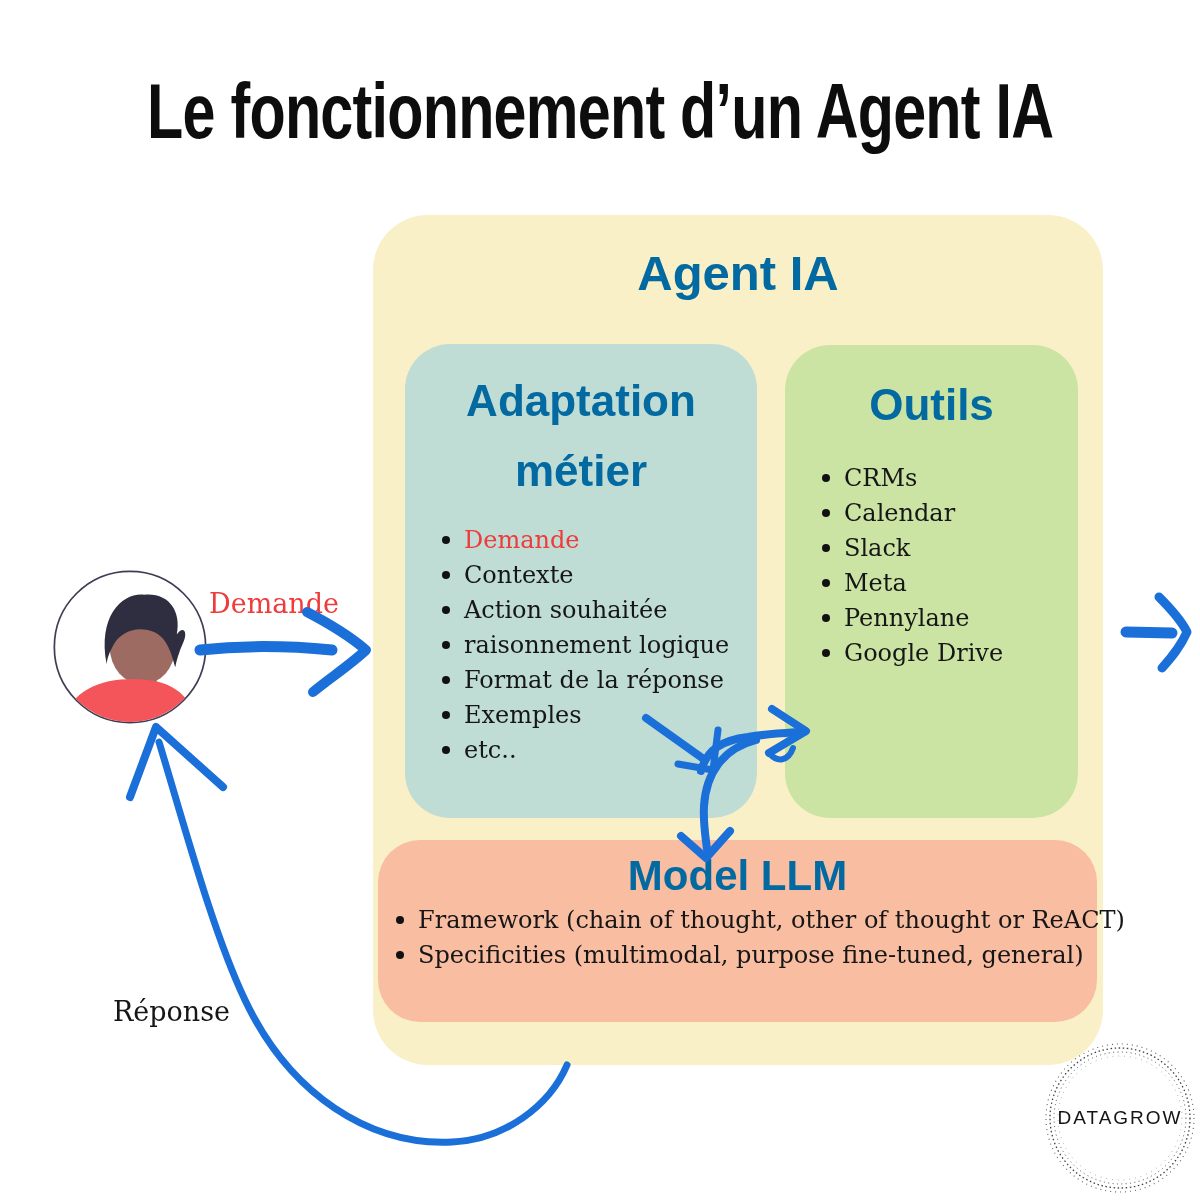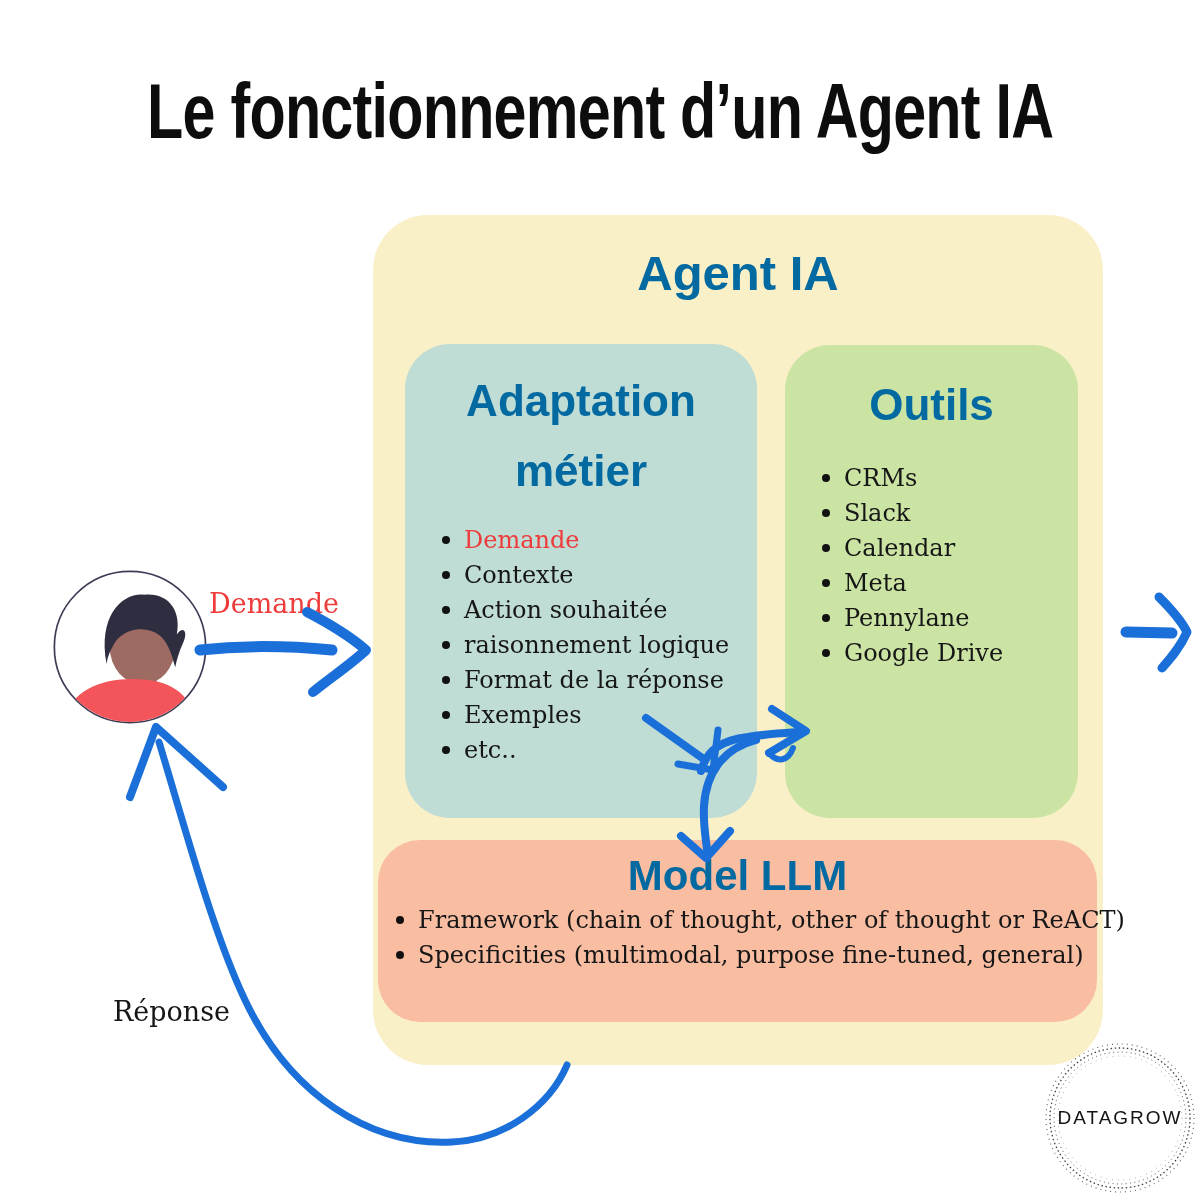--- a/index.html
+++ b/index.html
@@ -114,25 +114,25 @@
   <div class="outils-box">
     <div class="box-heading">Outils</div>
   </div>
   <ul class="slist outils-list">
     <li>
         <span class="dot"></span>
         <span>CRMs</span>
       </li>
     <li>
         <span class="dot"></span>
+        <span>Calendar</span>
+      </li>
+    <li>
+        <span class="dot"></span>
         <span>Slack</span>
-      </li>
-    <li>
-        <span class="dot"></span>
-        <span>Calendar</span>
       </li>
     <li>
         <span class="dot"></span>
         <span>Meta</span>
       </li>
     <li>
         <span class="dot"></span>
         <span>Pennylane</span>
       </li>
     <li>

